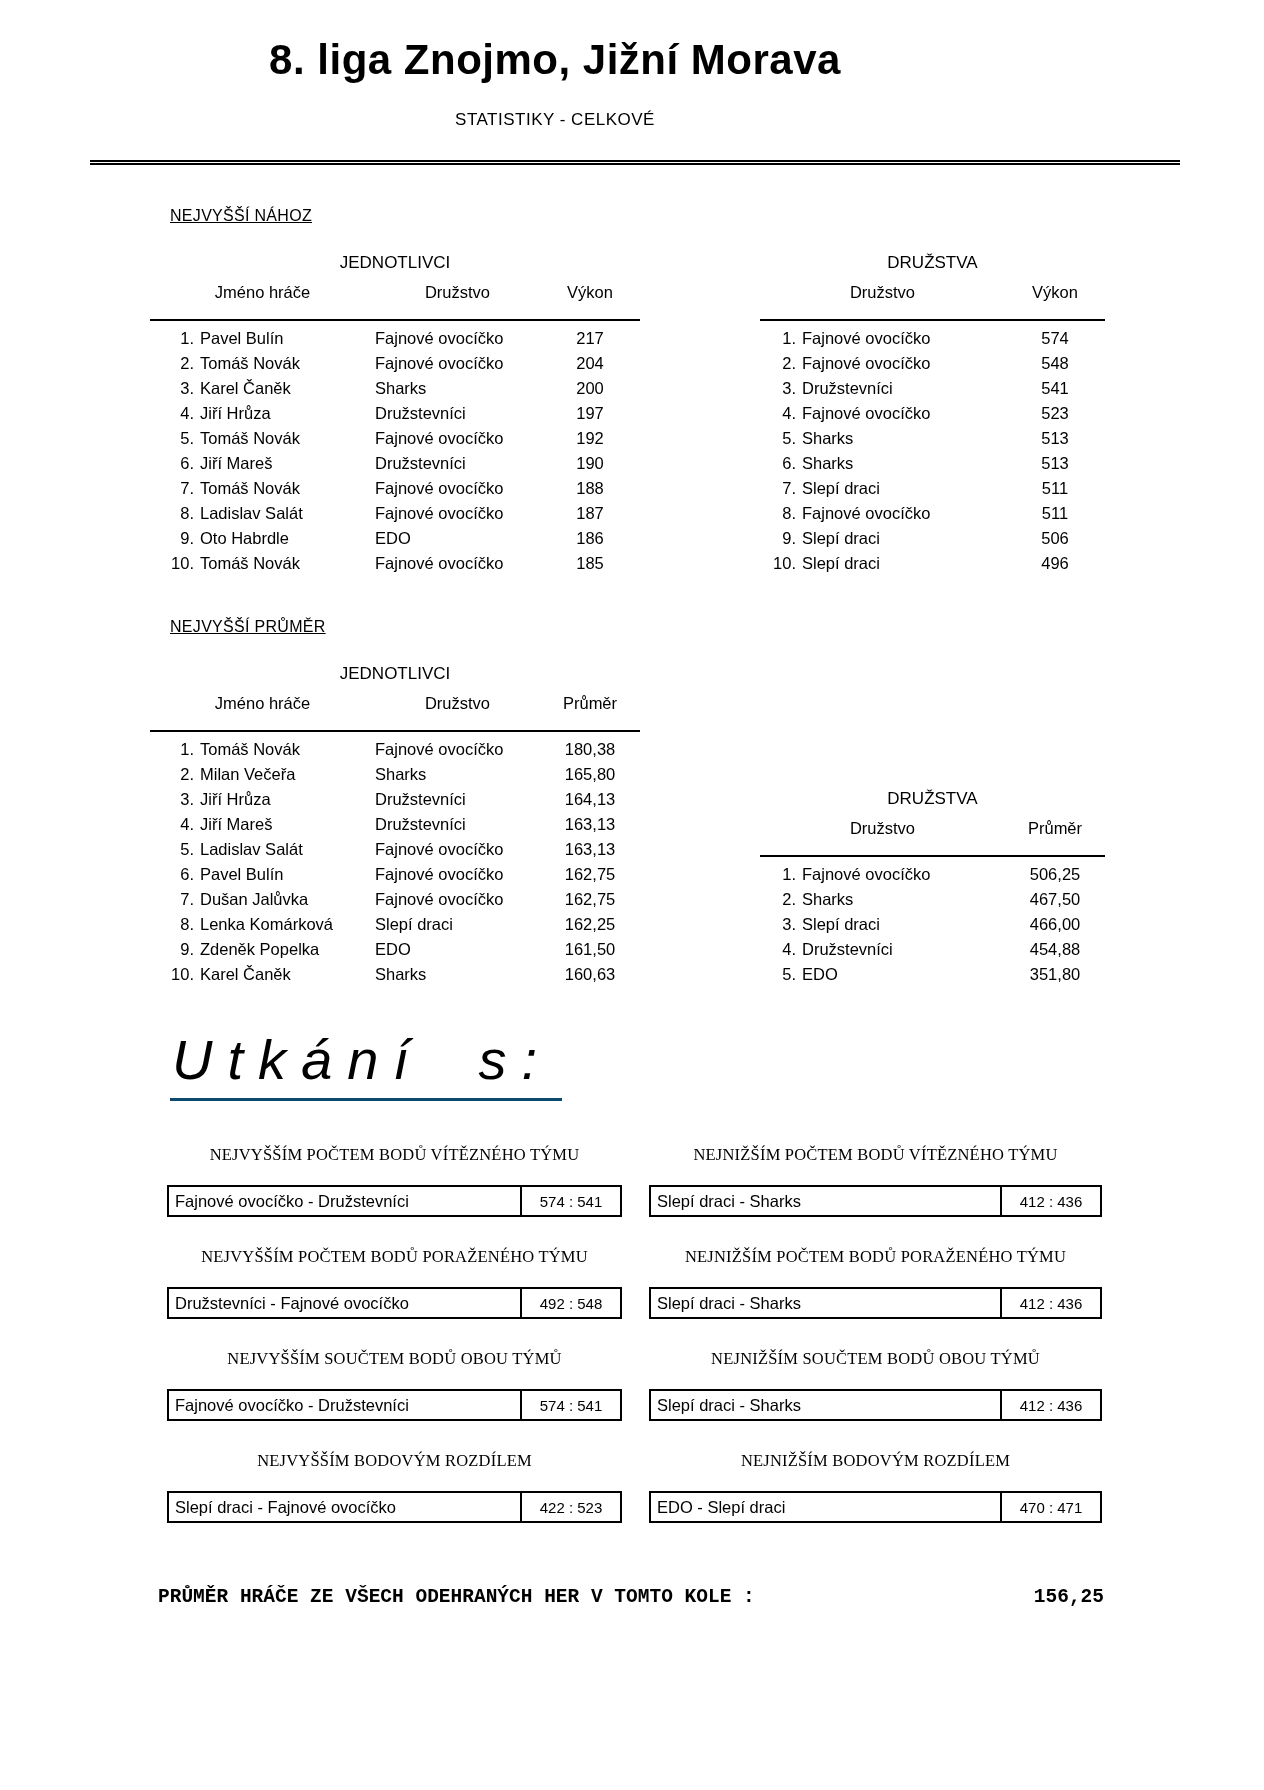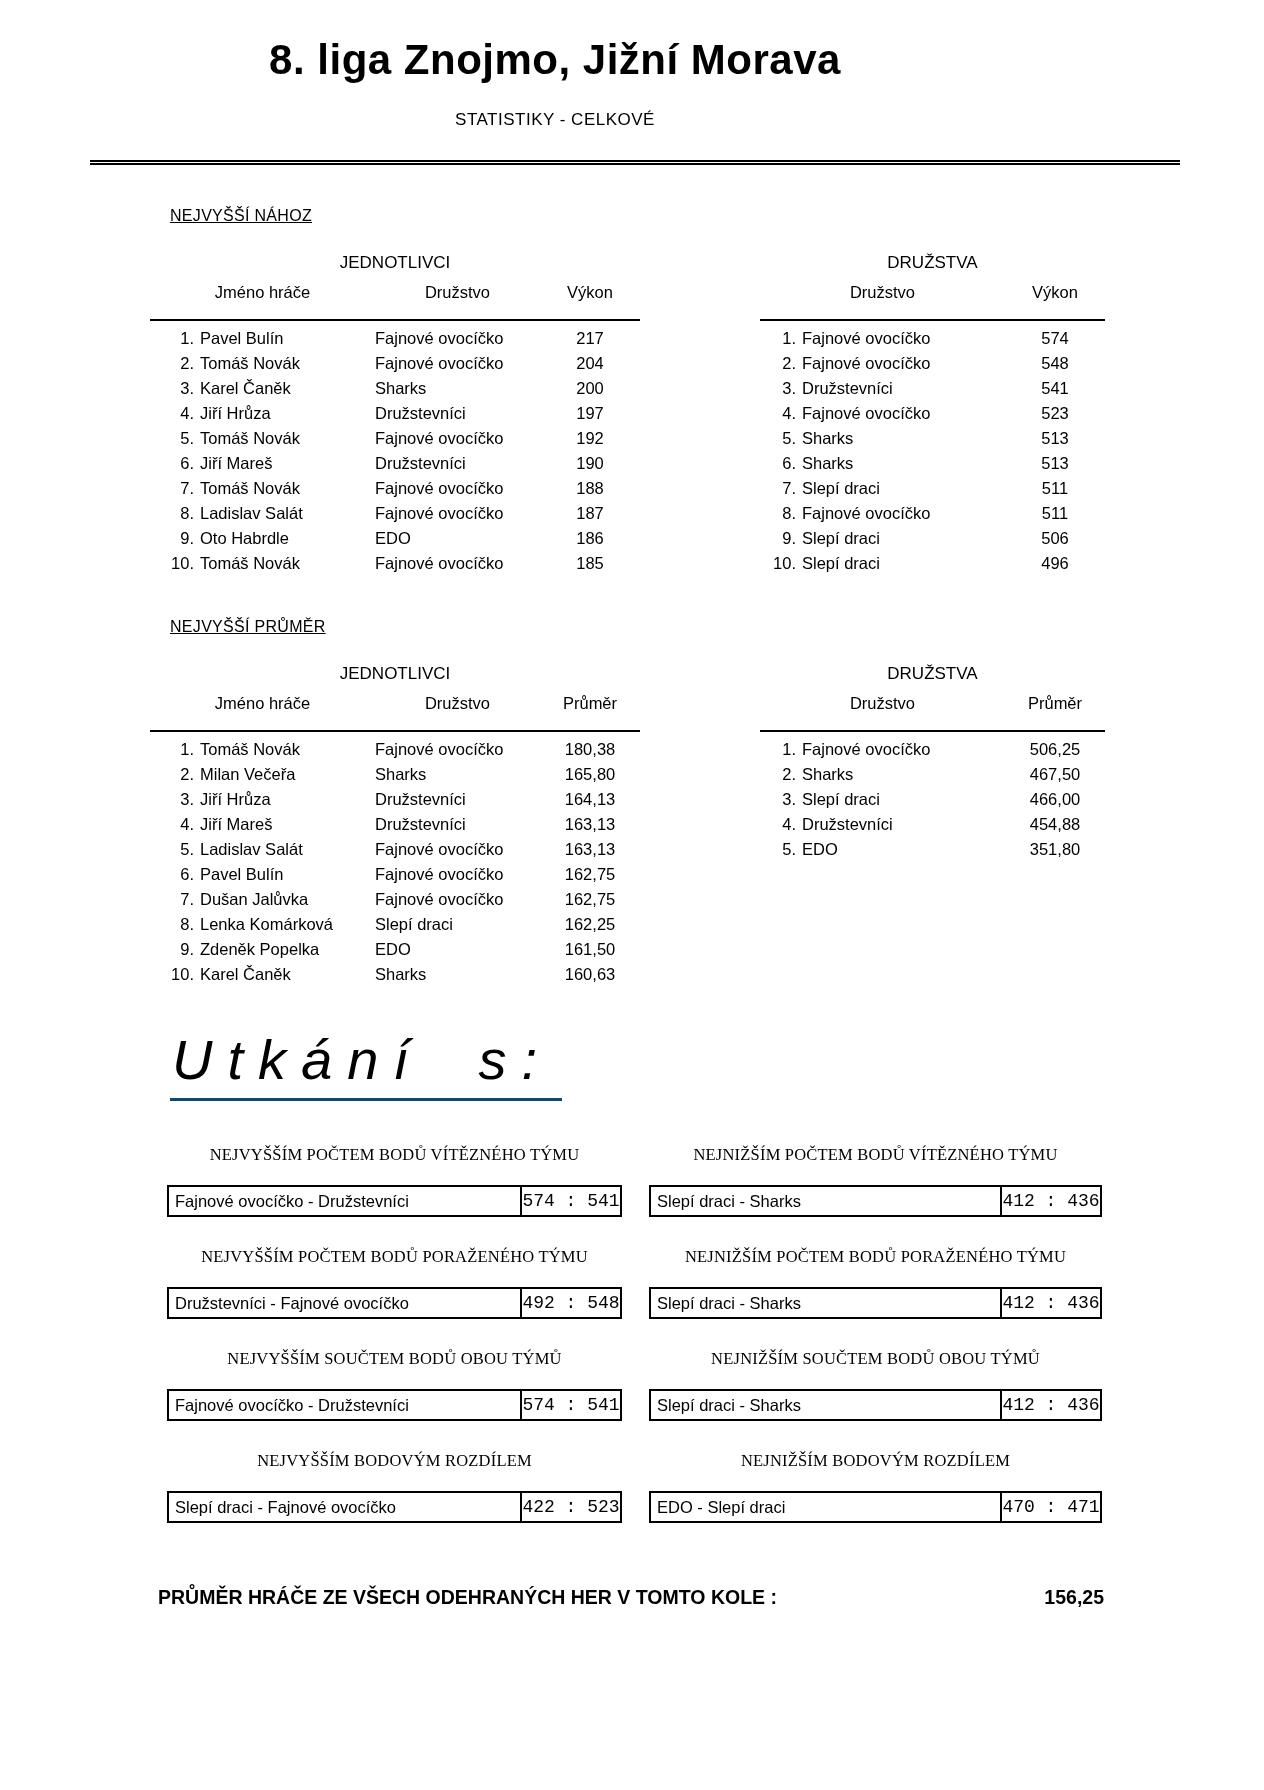--- a/index.html
+++ b/index.html
@@ -24,21 +24,21 @@
     border-bottom: 2px solid #000;
   }
 
   
   .section-heading {
     margin: 42px 0 0 170px;
     font-size: 16px;
     text-decoration: underline;
     letter-spacing: 0.3px;
   }
-  .tables { display: flex; align-items: flex-start; margin-left: 150px; }
+  .tables { display: flex; align-items: flex-end; margin-left: 150px; }
   .stat-table.left { width: 490px; }
   .stat-table.right { width: 345px; margin-left: 120px; }
   .table-title { text-align: center; font-size: 17px; margin-top: 28px; }
   .thead { display: flex; margin-top: 10px; border-bottom: 2px solid #000; padding-bottom: 17px; font-size: 16.5px; }
   .tbody { padding-top: 5px; }
   .trow { display: flex; line-height: 25px; font-size: 16.5px; }
   
   .left .h-name { width: 225px; text-align: center; }
   .left .h-team { width: 165px; text-align: center; }
   .left .h-val  { width: 100px; text-align: center; }
@@ -69,24 +69,24 @@
   .matches {
     display: grid;
     grid-template-columns: 455px 453px;
     column-gap: 27px;
     row-gap: 30px;
     margin: 44px 0 0 167px;
   }
   .match-label { text-align: center; font-size: 16.5px; margin-bottom: 20px; letter-spacing: 0.2px; font-family: Liberation Serif, serif; }
   .match-box { display: flex; border: 2px solid #000; height: 32px; align-items: stretch; }
   .match-pairing { flex: 1; font-size: 16.5px; display: flex; align-items: center; padding-left: 6px; }
-  .match-score { width: 100px; border-left: 2px solid #000; font-size: 18px; display: flex; align-items: center; justify-content: center; font-family: Liberation Mono, monospace; }
-
-  
-  .summary { margin: 58px 4px 0 158px; width: 946px; }
+  .match-score { width: 100px; border-left: 2px solid #000; font-size: 15px; display: flex; align-items: center; justify-content: center; }
+
+  
+  .summary { margin: 58px 4px 0 158px; width: 946px; font-family: Liberation Mono, monospace; }
   .summary-row { display: flex; font-weight: bold; font-size: 19.5px; line-height: 32px; }
   .summary-value { margin-left: auto; }
 </style>
 </head>
 <body>
 
 <div class="page">
 
   <div class="doc-header">
     <div class="doc-title">8. liga Znojmo, Jižní Morava</div>

